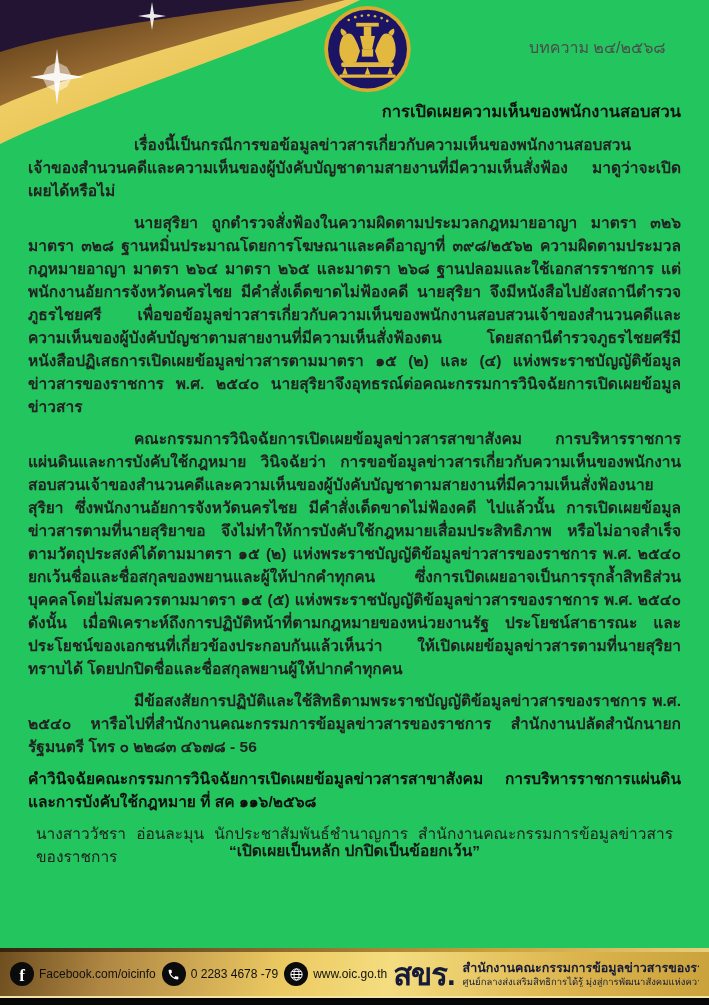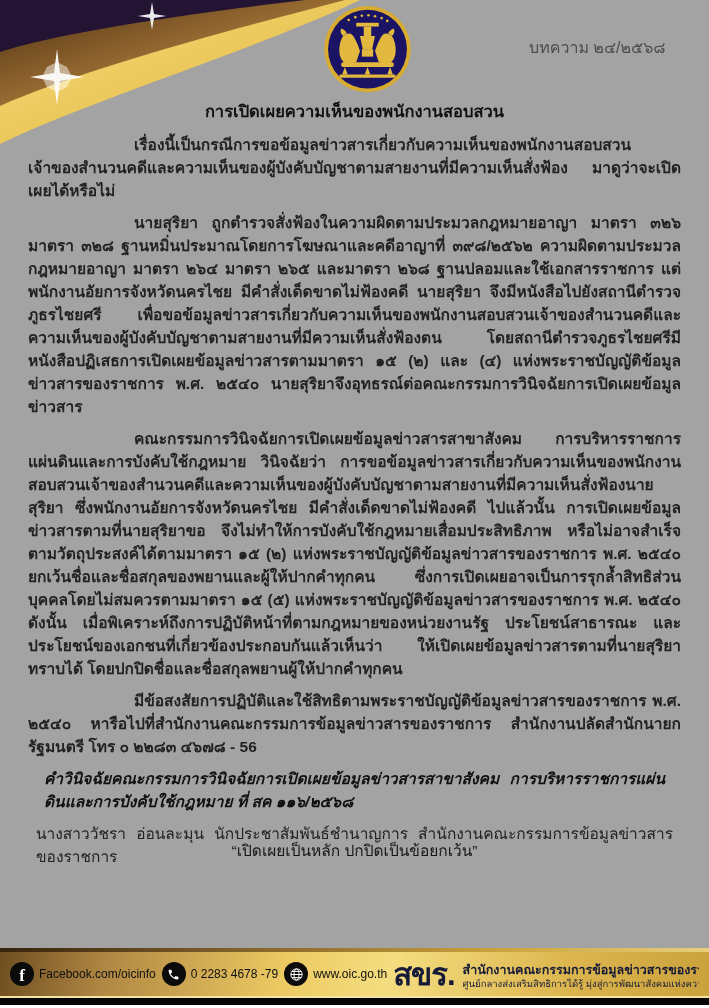--- a/index.html
+++ b/index.html
@@ -1,62 +1,62 @@
 <!DOCTYPE html>
 <html lang="th"><head>
 <meta charset="utf-8">
 <style>
   html,body{margin:0;padding:0;background:#e9e9e9;}
   .page{
     position:relative;width:709px;height:1008px;margin:0 auto;
-    background:#a3a3a3;overflow:hidden;
+    background:#22c55e;overflow:hidden;
     font-family:"Liberation Sans",sans-serif;
   }
   
   .corner{position:absolute;top:0;left:0;width:450px;height:170px;pointer-events:none;}
   
   .emblem{position:absolute;top:4px;left:319px;width:97px;height:94px;}
   
   .header-meta{
     position:absolute;top:36px;left:529px;width:175px;
     font-size:16px;line-height:23px;color:#4c4c4c;white-space:nowrap;
   }
   
   .content{
     position:absolute;top:100px;left:28px;width:653px;
     color:#222222;font-size:15.5px;line-height:23px;text-align:justify;
   }
   .doc-title{
-    margin:0 0 10px;text-align:center;
+    margin:0 0 10px;text-align:right;
     font-size:16.5px;font-weight:bold;color:#101010;
   }
   .para{margin:0 0 9px;text-indent:106px;font-weight:bold;}
-  .para-decision{margin:5px 16px 9px;font-weight:bold;text-indent:0;color:#101010;font-style:italic;}
+  .para-decision{margin:5px 0 9px;font-weight:bold;text-indent:0;color:#101010;}
   .para-credit{margin:8px;text-indent:0;}
   .quote{
     position:absolute;top:838px;left:0;width:709px;
-    text-align:center;font-weight:normal;font-size:15.5px;color:#161616;
+    text-align:center;font-weight:bold;font-size:15.5px;color:#161616;
   }
   
   .footer{position:absolute;left:0;bottom:0;width:709px;}
   .footer-topline{height:4px;background:linear-gradient(90deg,#35230c 0%,#7a5a28 30%,#caa23c 70%,#e8cf7a 100%);}
   .footer-gold{
     height:44px;display:flex;align-items:center;gap:6px;padding:0 10px;
     background:linear-gradient(100deg,#6e4e20 0%,#b08743 15%,#ecca62 40%,#f4dd80 55%,#dcb54e 80%,#caa23c 100%);
   }
   .footer-bottomline{height:2px;background:#f3e4a8;}
   .footer-black{height:7px;background:#060606;}
   .footer-whitegap{height:3px;background:#ffffff;}
   .contact{display:flex;align-items:center;gap:5px;font-size:12px;color:#101010;white-space:nowrap;}
   .badge{
     flex:0 0 auto;width:24px;height:24px;border-radius:50%;
     background:#0b0b0b;color:#ffffff;display:flex;align-items:center;justify-content:center;
   }
   .fb-glyph{font-family:"Liberation Serif",serif;font-weight:bold;font-size:17px;line-height:1;transform:translateY(1px);}
-  .footer-right{display:flex;align-items:flex-end;gap:8px;margin-left:auto;min-width:0;}
+  .footer-right{display:flex;align-items:center;gap:8px;margin-left:auto;min-width:0;}
   .logo-sor{font-size:31px;font-weight:800;color:#141a38;letter-spacing:-1px;line-height:1;white-space:nowrap;}
   .org{display:flex;flex-direction:column;color:#141a38;line-height:1.2;min-width:0;}
   .org-name{font-weight:800;font-size:12.5px;white-space:nowrap;overflow:hidden;}
   .org-tagline{font-size:9.5px;white-space:nowrap;overflow:hidden;}
 </style>
 </head>
 <body>
 
 <div class="page">
 

